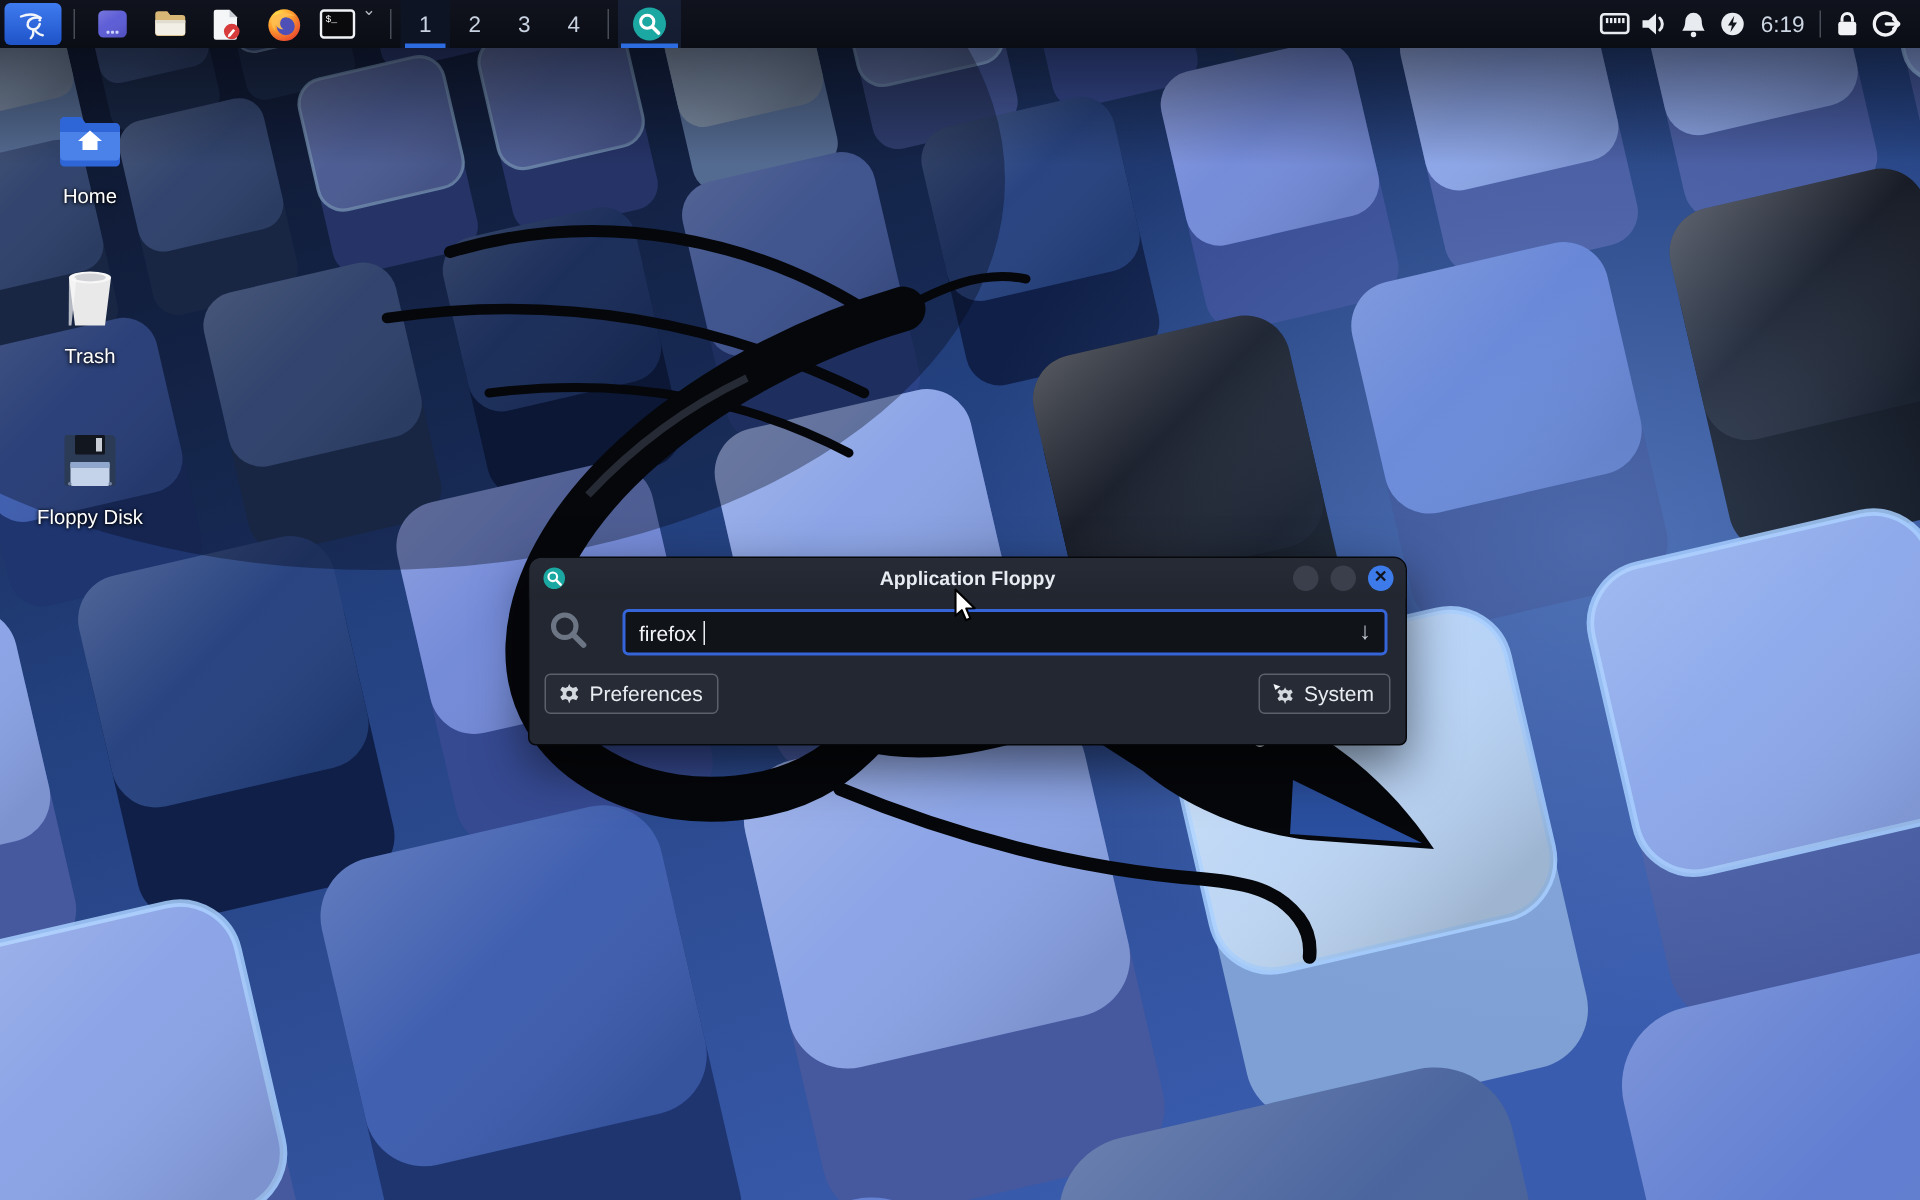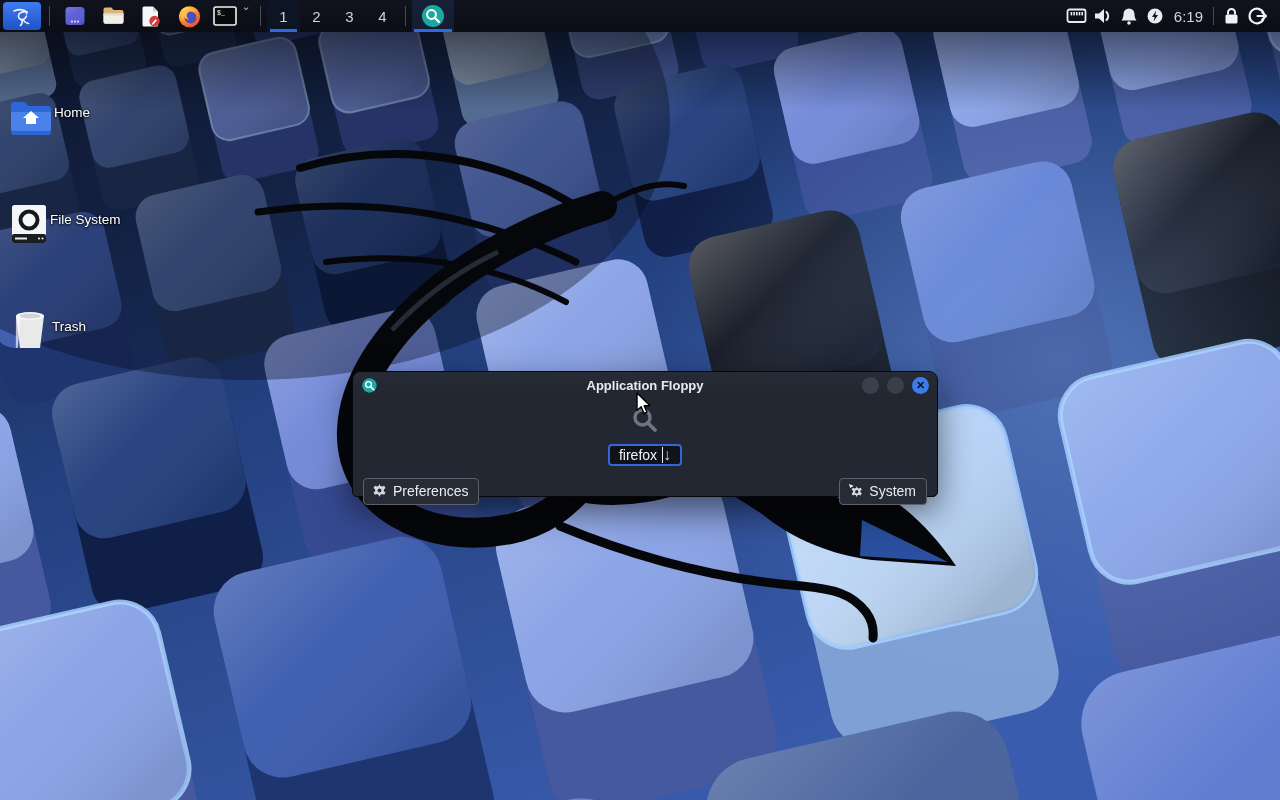--- a/index.html
+++ b/index.html
@@ -30,46 +30,46 @@
   .task-btn { width:42px; display:flex; align-items:center; justify-content:center;
     position:relative; background:rgba(38,58,100,.35); cursor:pointer; }
   .task-btn::after { content:""; position:absolute; bottom:0; left:2px; right:2px;
     height:3px; background:var(--accent,#2d6ce0); }
   .tray-ic { width:26px; height:26px; display:flex; align-items:center; justify-content:center; cursor:pointer; }
   .clock { color:#cdd6e3; font-size:15px; padding:0 6px; }
 
   
   #icon-col { position:absolute; left:8px; top:54px; width:104px; display:flex;
     flex-direction:column; z-index:10; }
-  .dicon { height:107px; display:flex; flex-direction:row; align-items:center; cursor:pointer; }
+  .dicon { height:107px; display:flex; flex-direction:column; align-items:center; cursor:pointer; }
   .dicon .art { height:52px; display:flex; align-items:flex-end; justify-content:center; margin-top:8px; }
   .dicon .lbl { margin-top:9px; color:#fff; font-size:13.5px; text-align:center;
     text-shadow:0 1px 3px rgba(0,0,0,.95), 0 0 2px rgba(0,0,0,.8); white-space:nowrap; }
 
   
   #appfinder { position:absolute; left:352px; top:371px; width:586px; height:126px;
     background:#232731; border:1px solid #07080b; border-radius:9px 9px 5px 5px;
     box-shadow:0 14px 34px rgba(0,0,0,.55); z-index:60; }
   .titlebar { height:27px; display:flex; align-items:center; padding:0 8px;
     background:linear-gradient(180deg,#262b36,#22262f); border-radius:8px 8px 0 0; }
   .title-text { position:absolute; left:0; right:0; text-align:center;
     color:#e8ebf1; font-size:13px; font-weight:bold; pointer-events:none; }
   .tb-btns { margin-left:auto; display:flex; gap:8px; z-index:2; }
   .tb-circle { width:17px; height:17px; border-radius:50%; background:#3a3f4b; cursor:pointer; }
   .tb-close { width:17px; height:17px; border-radius:50%; background:var(--closebtn,#3d7bea);
     display:flex; align-items:center; justify-content:center; cursor:pointer;
     color:#10131c; font-size:11px; font-weight:bold; line-height:1; }
-  .dlg-body { padding:7px 12px 0 12px; display:flex; align-items:center; gap:10px;flex-direction:column; }
+  .dlg-body { padding:7px 12px 0 12px; display:flex; align-items:flex-start; gap:22px; }
   .search-input { flex:1; height:31px; background:#101318; border:2px solid var(--inputborder,#3565d8);
     border-radius:4px; display:flex; align-items:center; padding:0 9px; cursor:text; }
   .search-text { color:#f1f3f6; font-size:14px; }
   .caret { display:inline-block; width:1px; height:16px; background:#e9edf2; margin-left:5px; vertical-align:middle; }
   .dd-arrow { margin-left:auto; color:#c3c9d2; font-size:16px; }
   .btn-row { display:flex; justify-content:space-between; padding:12px 10px 0 10px; }
-  .xfbtn { display:flex; align-items:flex-start; gap:6px; background:#272b35;
+  .xfbtn { display:flex; align-items:center; gap:6px; background:#272b35;
     border:1px solid #5a606c; border-radius:4px; padding:4px 10px 5px 8px;
     color:#e9ecf1; font-size:14px; cursor:pointer; }
 
   
   #cursor { position:absolute; left:633px; top:392px; z-index:99; pointer-events:none; }
 </style>
 </head>
 <body>
 
 <div id="desktop">
@@ -584,47 +584,48 @@
       <div class="art">
         <svg width="46" height="40" viewBox="0 0 46 40">
           <path d="M3,7 a3,3 0 0 1 3,-3 h11 l3,4 h20 a3,3 0 0 1 3,3 v23 a3,3 0 0 1 -3,3 h-34 a3,3 0 0 1 -3,-3 z" fill="#2e66d8"></path>
           <path d="M3,14 h40 v16 a3,3 0 0 1 -3,3 h-34 a3,3 0 0 1 -3,-3 z" fill="#4b82ea"></path>
           <path d="M23,13 l-8,7 h3 v6 h10 v-6 h3 z" fill="#fff"></path>
         </svg>
       </div>
       <div class="lbl">Home</div>
     </div>
 
-    <div class="dicon">
-      <div class="art">
-        <svg width="42" height="42" viewBox="0 0 42 42">
-          <rect x="4" y="2" width="34" height="38" rx="2.5" fill="#f5f6f8"></rect>
-          <circle cx="21" cy="17" r="8.5" fill="none" stroke="#17181c" stroke-width="4"></circle>
-          <rect x="4" y="31" width="34" height="9" rx="2" fill="#1b1d22"></rect>
-          <rect x="7" y="34.5" width="12" height="2" fill="#e7e9ee"></rect>
-          <circle cx="31" cy="35.5" r="1.1" fill="#e7e9ee"></circle>
-            <circle cx="34.5" cy="35.5" r="1.1" fill="#e7e9ee"></circle>
-        </svg>
-      </div>
-      <div class="lbl">File System</div>
-    </div>
 
     <div class="dicon">
       <div class="art">
         <svg width="44" height="44" viewBox="0 0 44 44">
           <path d="M8,8 h28 l-4,32 h-20 z" fill="#e9e9ea"></path>
           <ellipse cx="22" cy="8" rx="14" ry="4" fill="#f7f7f8"></ellipse>
           <ellipse cx="22" cy="8" rx="10.5" ry="2.6" fill="#d2d3d6"></ellipse>
           <path d="M8,8 h5 l-3.4,32 h-1.8 z" fill="#f8f8f9" opacity="0.7"></path>
         </svg>
       </div>
       <div class="lbl">Trash</div>
     </div>
 
 
+    <div class="dicon">
+      <div class="art">
+        <svg width="42" height="42" viewBox="0 0 42 42">
+          <path d="M4,6 a2,2 0 0 1 2,-2 h30 l2,2 v30 a2,2 0 0 1 -2,2 h-30 a2,2 0 0 1 -2,-2 z" fill="#2b3a55"></path>
+          <rect x="11" y="4" width="20" height="13" rx="1" fill="#12161f"></rect>
+          <rect x="25" y="6" width="4" height="9" fill="#c8cdd6"></rect>
+          <rect x="8" y="22" width="26" height="16" rx="1.5" fill="#c4d3ea"></rect>
+          <rect x="8" y="22" width="26" height="4" fill="#8fa7cc"></rect>
+          <circle cx="7.5" cy="36.5" r="1.2" fill="#71809c"></circle>
+            <circle cx="34.5" cy="36.5" r="1.2" fill="#71809c"></circle>
+        </svg>
+      </div>
+      <div class="lbl">Floppy Disk</div>
+    </div>
   </div>
 
   <div id="appfinder">
     <div class="titlebar">
       <svg width="17" height="17" viewBox="0 0 26 26">
         <circle cx="13" cy="13" r="11" fill="#1ca8a2"></circle>
         <circle cx="11.5" cy="11.5" r="4.4" fill="none" stroke="#fff" stroke-width="2.2"></circle>
         <line x1="15" y1="15" x2="19.5" y2="19.5" stroke="#fff" stroke-width="2.6" stroke-linecap="round"></line>
       </svg>
       <div class="title-text">Application Floppy</div>

